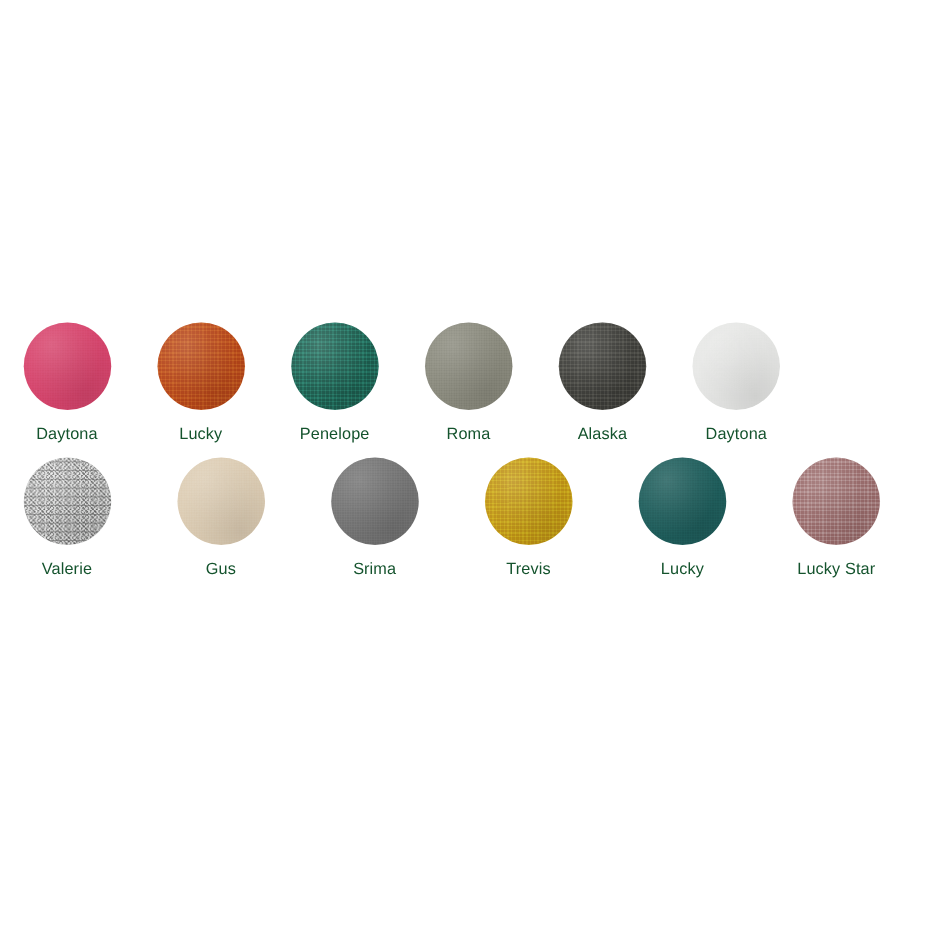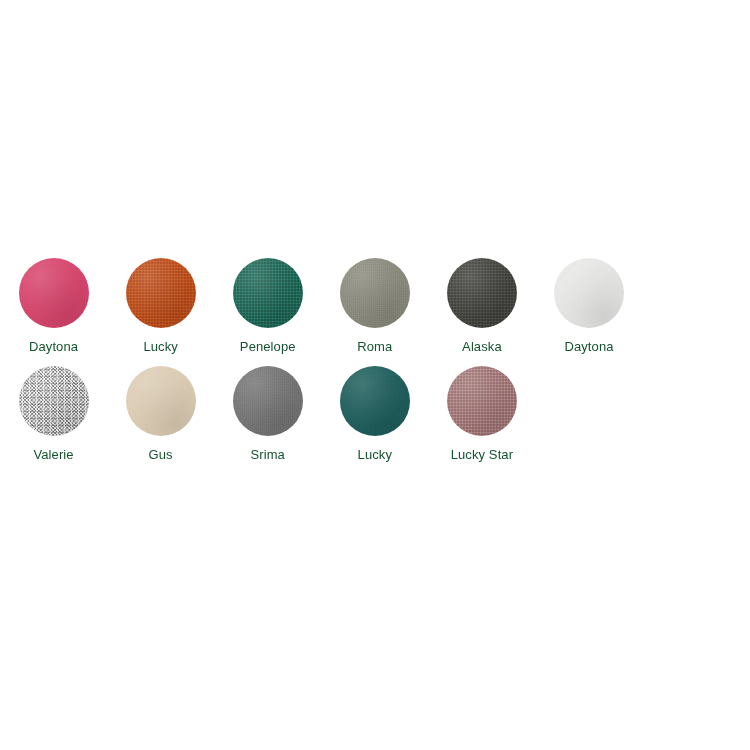--- a/index.html
+++ b/index.html
@@ -27,20 +27,21 @@
     display: flex;
     flex-direction: row;
     justify-content: flex-start;
     align-items: flex-start;
     width: 750px;
     margin: 0;
     padding: 0;
   }
   .swatch-row.row-2 {
     margin-top: 12px;
+    gap: 16px;
   }
 
   .swatch-cell {
     width: 107.1px;
     display: flex;
     flex-direction: column;
     align-items: center;
     box-sizing: border-box;
   }
 
@@ -196,20 +197,24 @@
     <div class="swatch-cell">
       <div class="swatch-disc texture-smooth" style="background-color: rgb(221, 205, 180);"></div>
       <div class="swatch-label">Gus</div>
     </div>
 
     <div class="swatch-cell">
       <div class="swatch-disc texture-smooth" style="background-color: rgb(117, 117, 117);"></div>
       <div class="swatch-label">Srima</div>
     </div>
 
+    <div class="swatch-cell">
+      <div class="swatch-disc texture-linen" style="background-color: rgb(201, 162, 26);"></div>
+      <div class="swatch-label">Trevis</div>
+    </div>
 
     <div class="swatch-cell">
       <div class="swatch-disc texture-smooth" style="background-color: rgb(31, 94, 92);"></div>
       <div class="swatch-label">Lucky</div>
     </div>
 
     <div class="swatch-cell">
       <div class="swatch-disc texture-linen" style="background-color: rgb(169, 129, 129);"></div>
       <div class="swatch-label">Lucky Star</div>
     </div>

